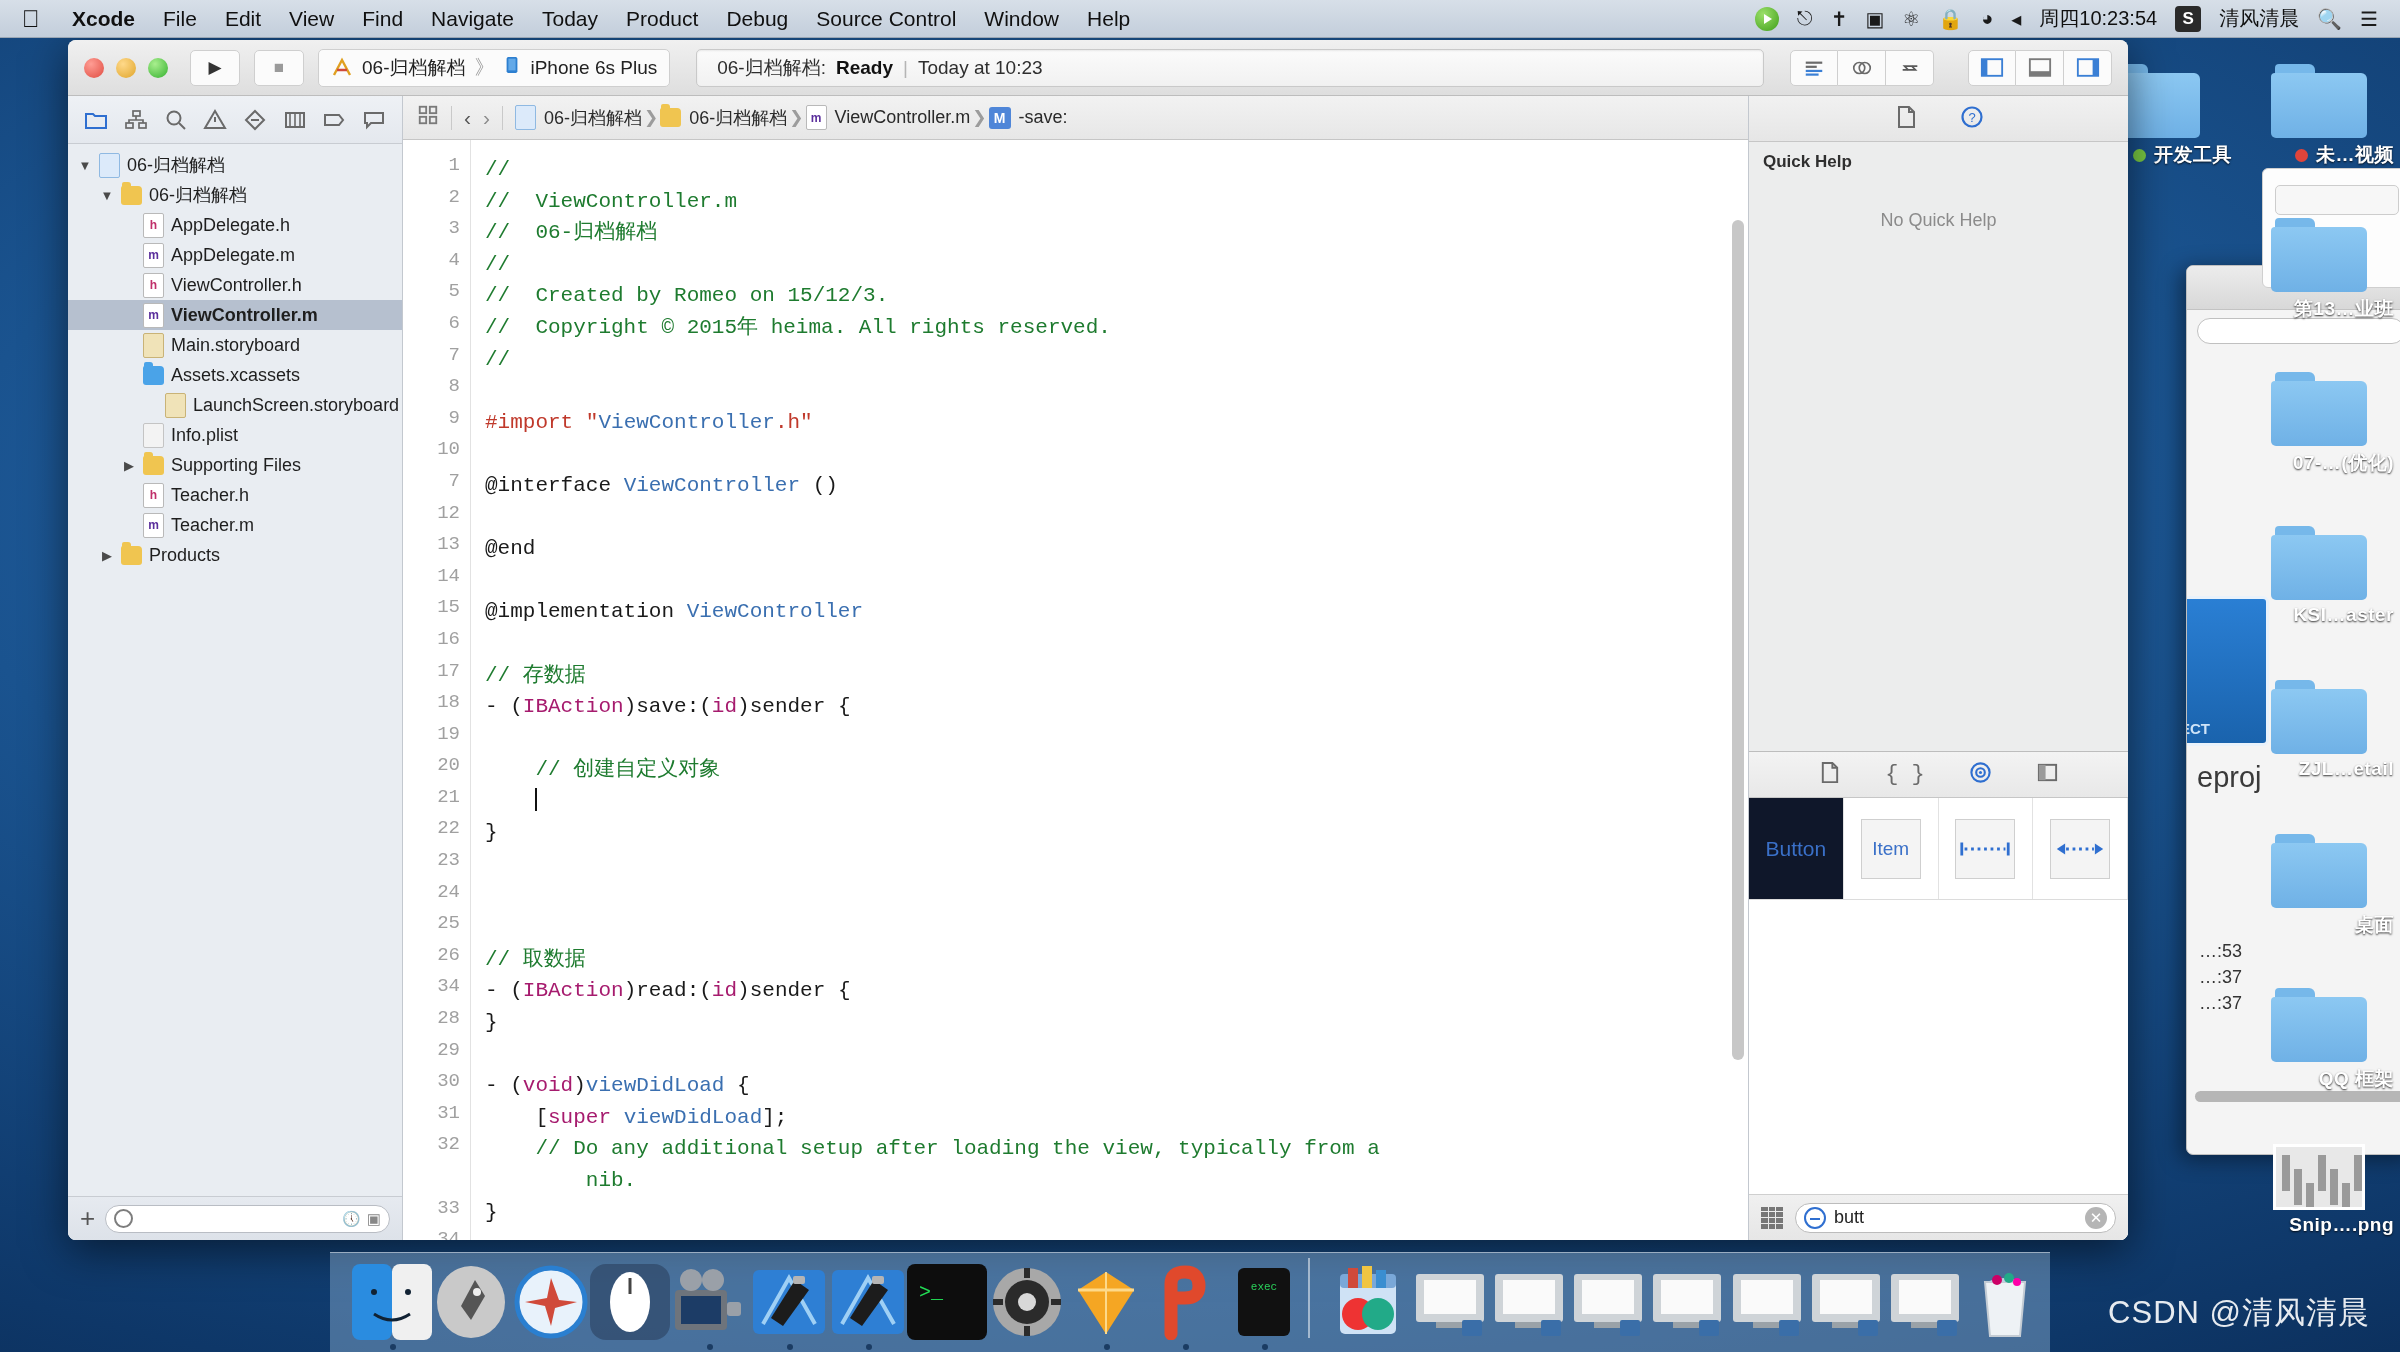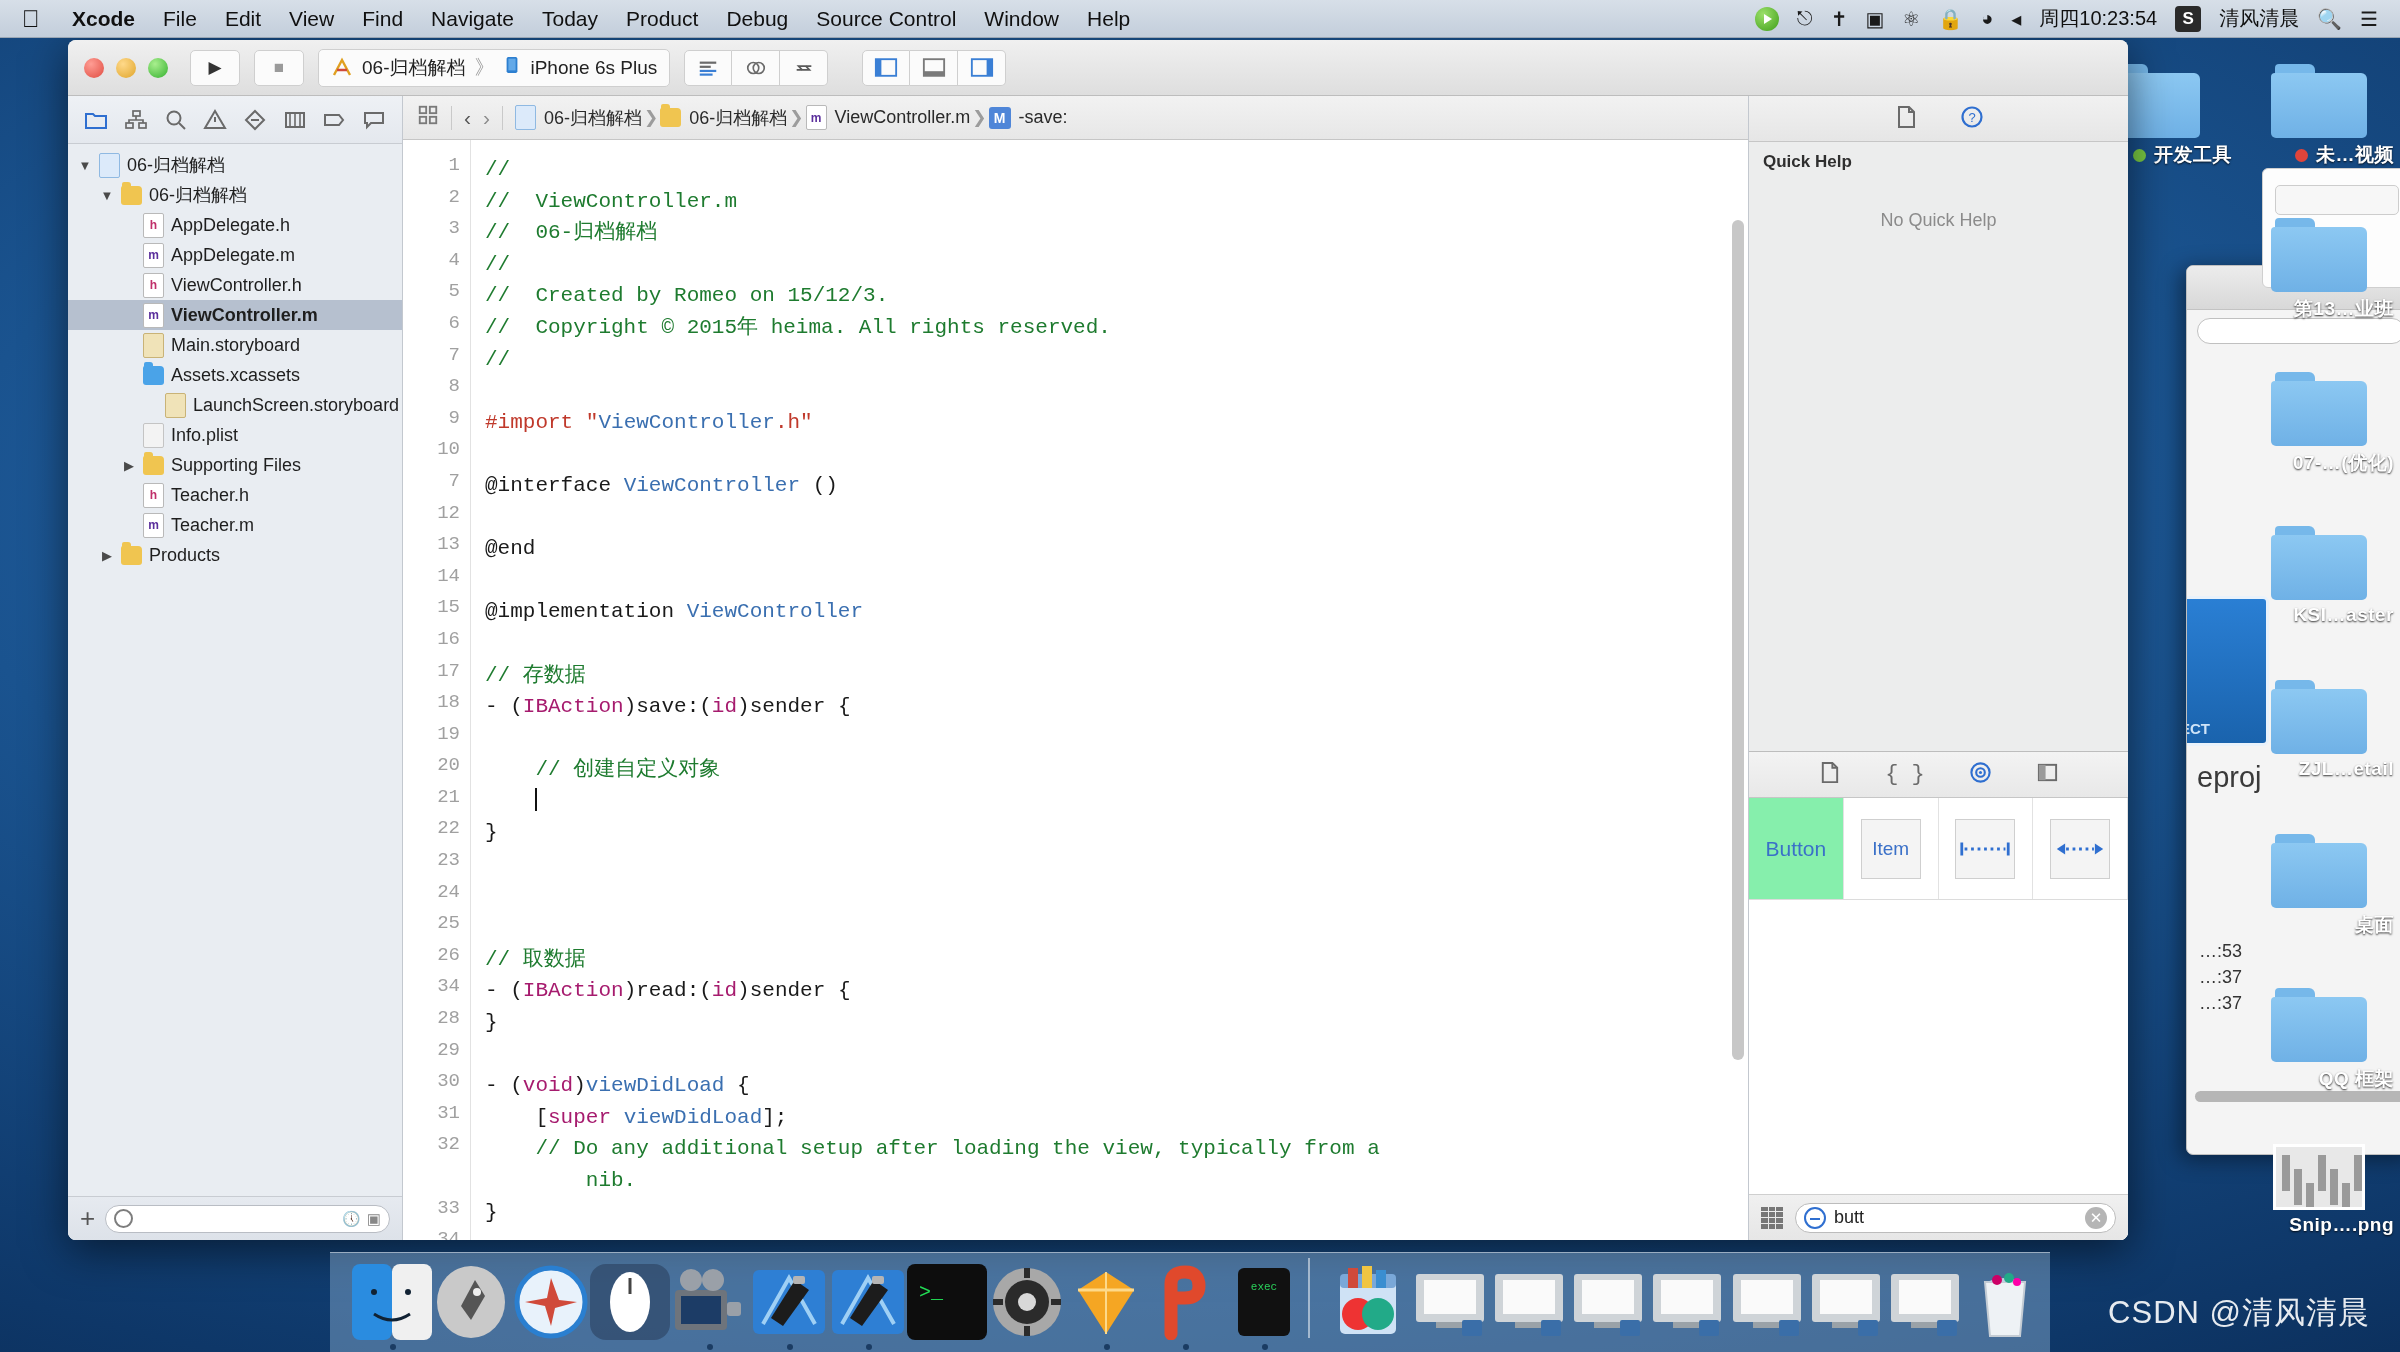--- a/index.html
+++ b/index.html
@@ -269,21 +269,21 @@
   #ut-empty { flex:1; display:flex; align-items:flex-start; justify-content:center; padding-top:28px;
     font-size:18px; color:#8b8b8b; }
   #lib { flex:1; display:flex; flex-direction:column; border-top:1px solid #bdbdbd; background:#fff;}
   #lib-tabs { height:46px; display:flex; align-items:center; justify-content:center; gap:44px;
     background:linear-gradient(#f3f3f3,#e8e8e8); border-bottom:1px solid #c6c6c6;}
   #lib-grid { display:flex; height:102px; border-bottom:1px solid #dcdcdc; }
   .libcell {
     flex:1; border-right:1px solid #e2e2e2; display:flex; align-items:center; justify-content:center;
     background:#fff;
   }
-  .libcell.sel { background:#86efac; }
+  .libcell.sel { background:#0f172a; }
   .libcell .bw {
     width:60px;height:60px;border:1px solid #cfcfcf; background:#f4f4f4;
     display:flex;align-items:center;justify-content:center;
     font-size:19px;color:#3a70c8;
   }
   .libcell.sel .bw{ border:none; background:transparent; font-size:21px;}
   #lib-body{ flex:1; background:#fff; }
   #lib-filter {
     height:46px; display:flex; align-items:center; gap:12px; padding:0 12px;
     background:linear-gradient(#f0f0f0,#e6e6e6); border-top:1px solid #cfcfcf;
@@ -470,20 +470,26 @@
       </span>
       <span>06-归档解档</span>
       <span class="sep">》</span>
       <span>
         <svg viewBox="0 0 20 20" width="18" height="18">
             <rect x="4" y="1" width="12" height="18" rx="2" fill="#2d7fd0"></rect>
             <rect x="6" y="3" width="8" height="13" fill="#63a9e8"></rect>
           </svg>
       </span>
       <span>iPhone 6s Plus</span>
+    </span>
+    <span class="status-field">
+      <span>06-归档解档:</span>
+      <b>Ready</b>
+      <span class="bar">|</span>
+      <span>Today at 10:23</span>
     </span>
     <span class="seg-group">
       <span class="seg">
         <svg viewBox="0 0 24 24" width="22" height="22">
           <rect x="3" y="5" width="18" height="2.4" fill="#6a6a6a"></rect>
           <rect x="3" y="9.5" width="12" height="2.4" fill="#6a6a6a"></rect>
           <rect x="3" y="14" width="18" height="2.4" fill="#3a7fd5"></rect>
           <rect x="3" y="18" width="14" height="2.4" fill="#3a7fd5"></rect>
         </svg>
       </span>

